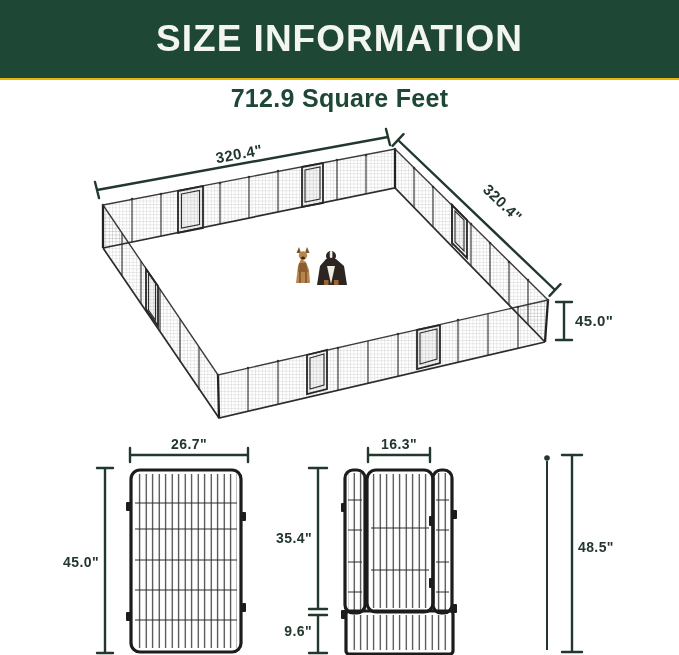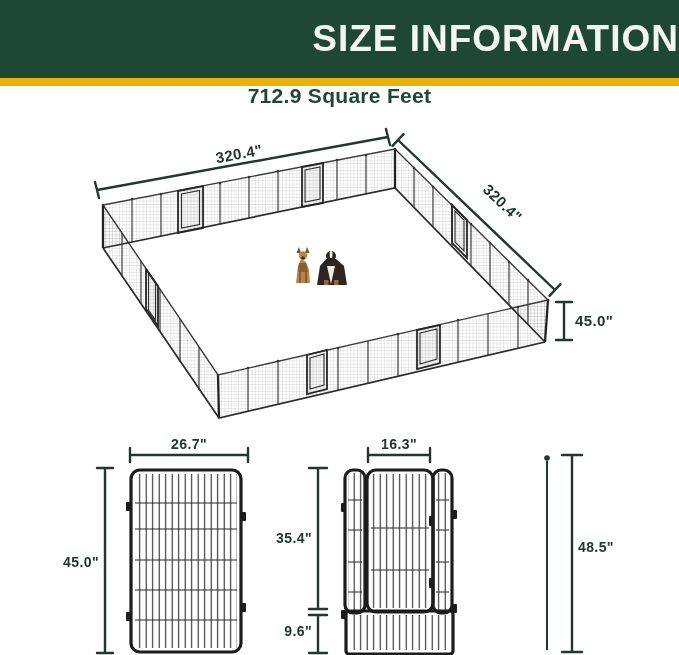--- a/index.html
+++ b/index.html
@@ -1,23 +1,23 @@
 <!DOCTYPE html>
 <html><head>
 <meta charset="utf-8">
 <style>
   html,body{margin:0;padding:0;background:#ffffff;}
   .page{position:relative;width:679px;height:655px;background:#ffffff;overflow:hidden;
         font-family:"Liberation Sans", sans-serif;}
   .banner{position:absolute;left:0;top:0;width:679px;height:78px;background:#1e4736;
-          border-bottom:8px solid #eab308;display:flex;align-items:center;justify-content:flex-end;}
+          border-bottom:2px solid #eab308;display:flex;align-items:center;justify-content:center;}
   .banner h1{margin:0;color:#f3f5f0;font-size:37px;font-weight:800;letter-spacing:1px;
              font-family:"Liberation Sans", sans-serif;}
   .subtitle{position:absolute;left:0;top:84px;width:679px;text-align:center;
-            color:#1e4736;font-size:21px;font-weight:700;letter-spacing:.3px;}
+            color:#1e4736;font-size:25px;font-weight:700;letter-spacing:.3px;}
   svg.diagram{position:absolute;left:0;top:0;width:679px;height:655px;}
   .dim-line{stroke:#22382d;stroke-width:2.4;fill:none;stroke-linecap:round;}
   .dim-text{font:700 14px "Liberation Sans", sans-serif;fill:#22382d;letter-spacing:.4px;}
   .dim-text.big{font-size:15px;}
   .frame{fill:none;stroke:#1c1c1c;stroke-width:3.2;}
   .rail{stroke:#2b2b2b;stroke-width:1;fill:none;}
   .edge-top{stroke:#3c3c3c;stroke-width:1.4;fill:none;}
   .edge-bot{stroke:#2c2c2c;stroke-width:1.7;fill:none;}
   .post{stroke:#2f2f2f;stroke-width:1.1;fill:none;}
   .corner{stroke:#222;stroke-width:2.3;fill:none;}

